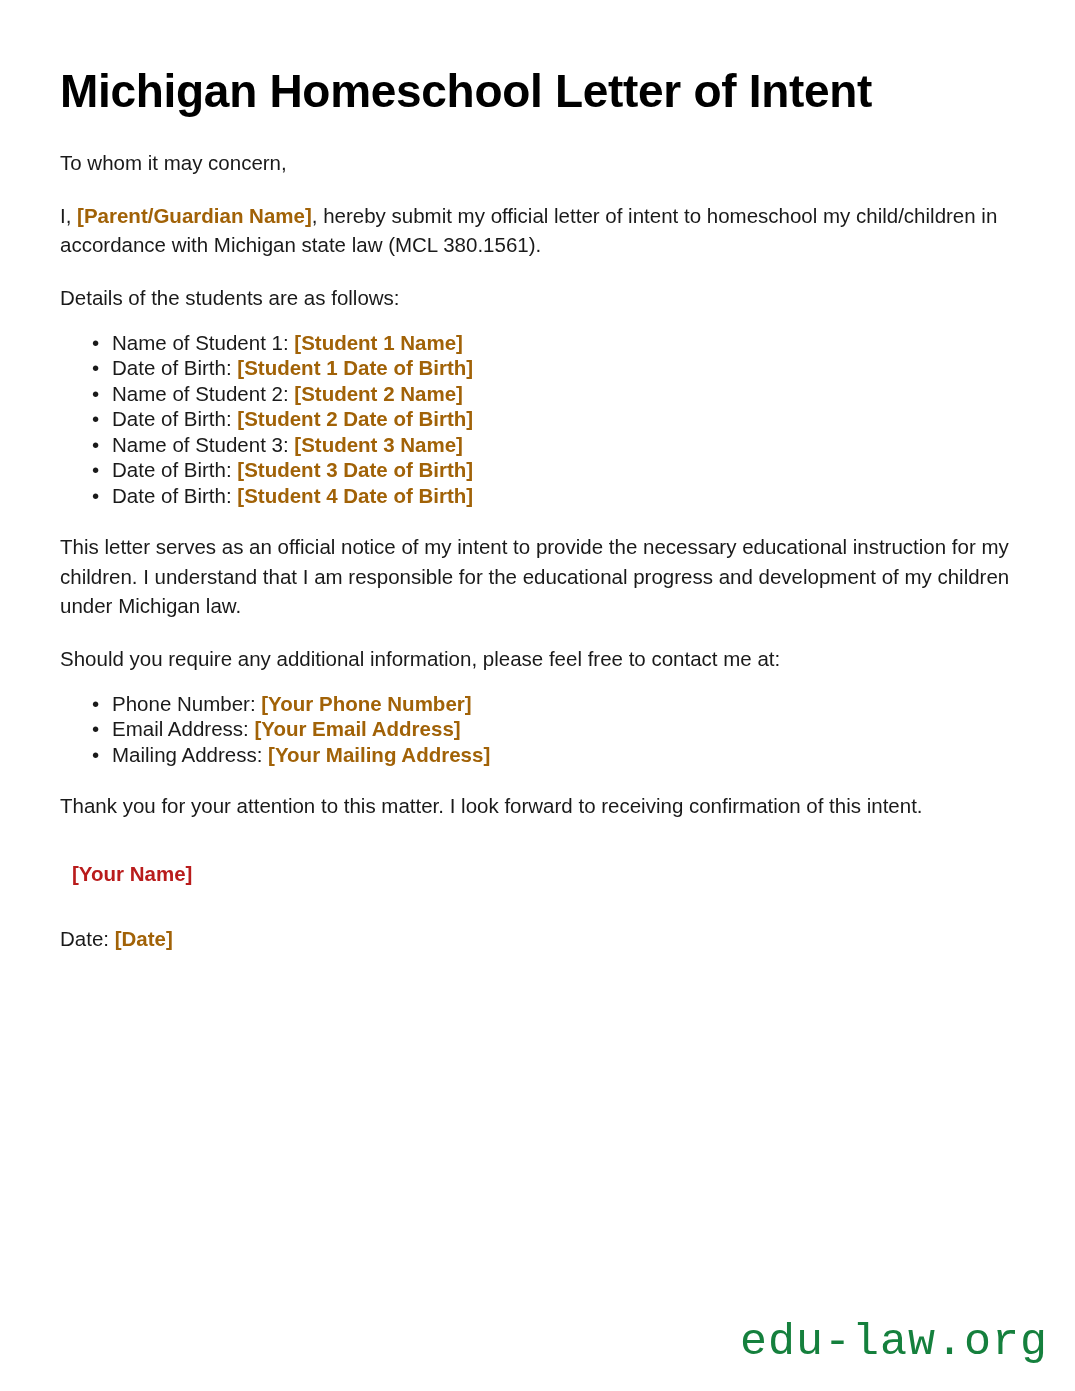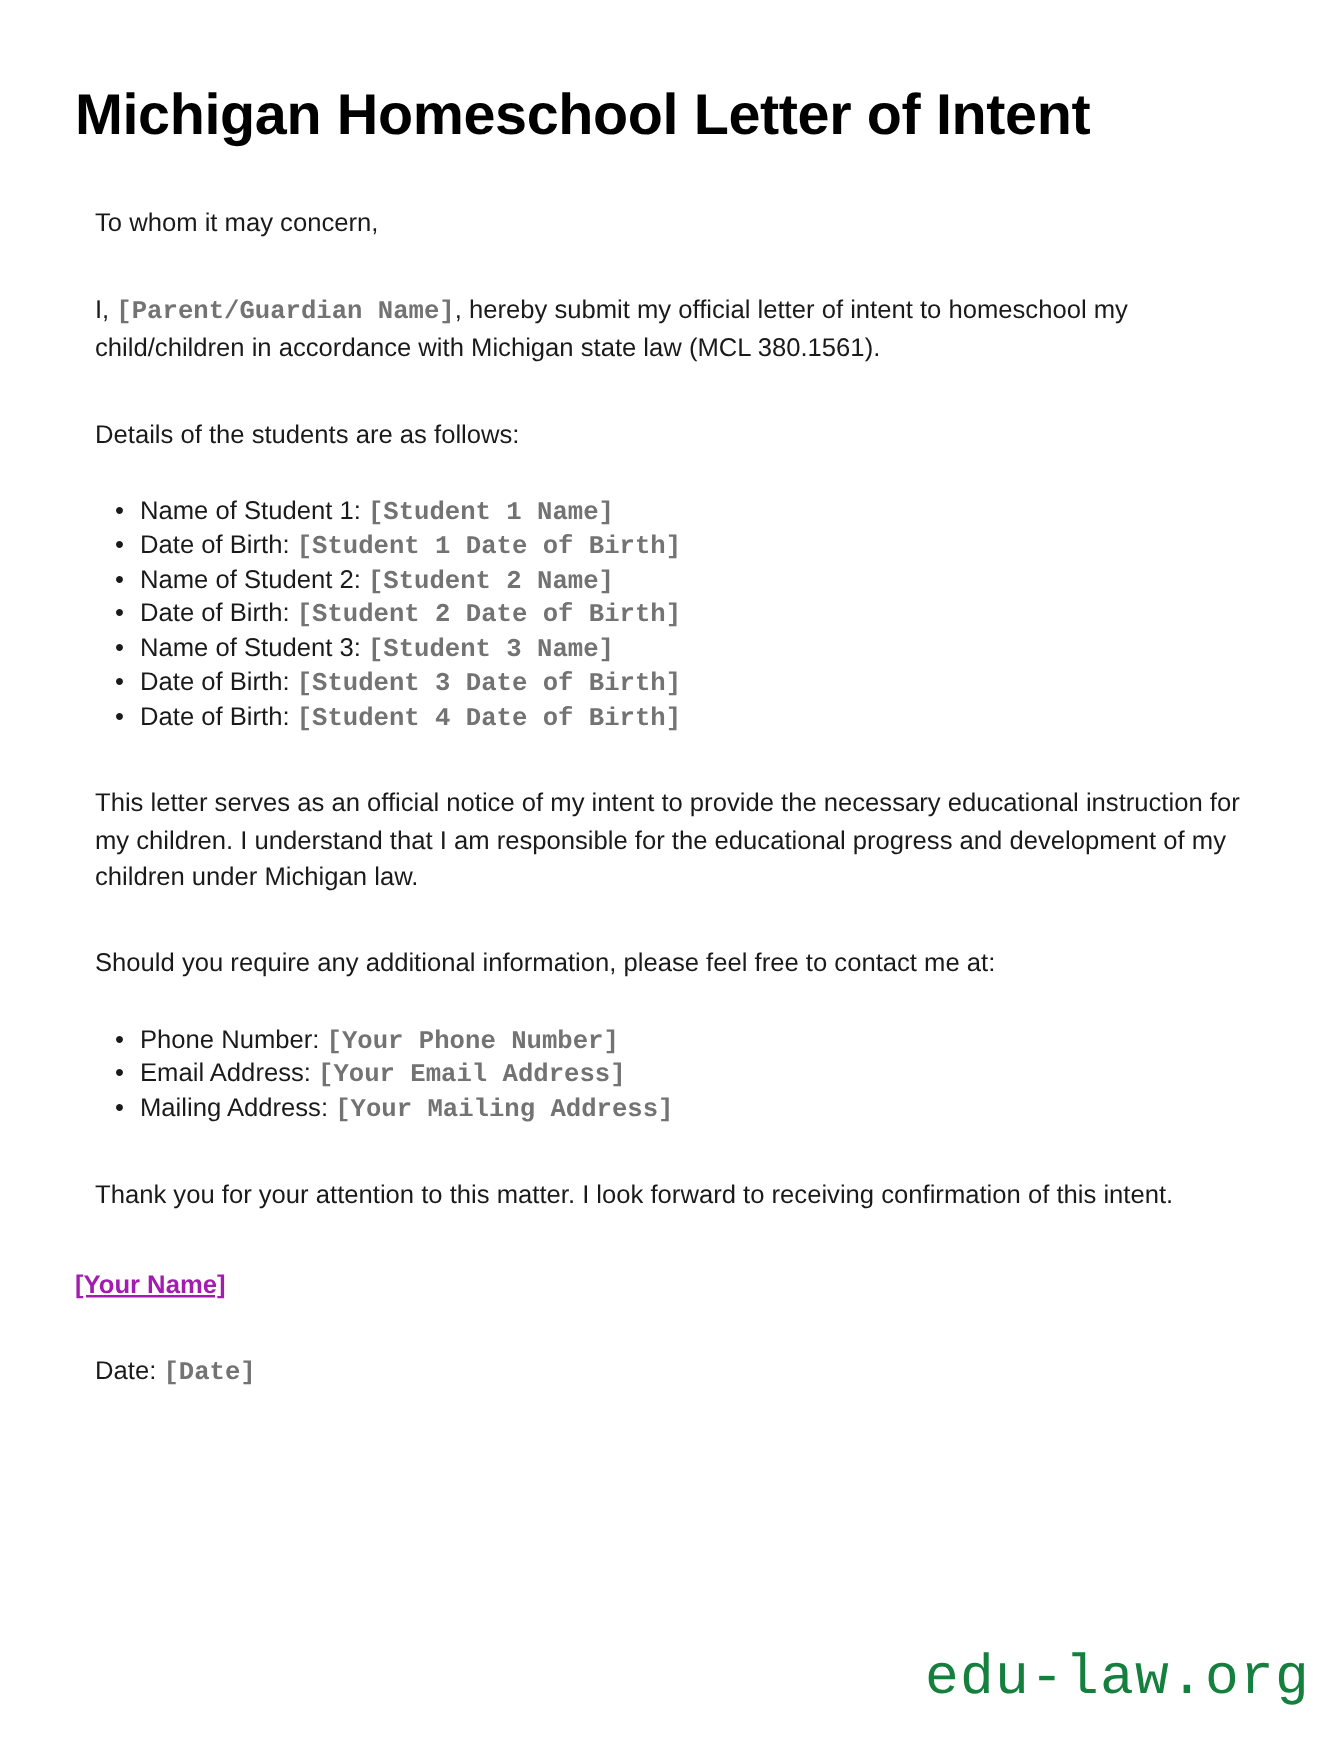--- a/index.html
+++ b/index.html
@@ -30,21 +30,21 @@
     font-weight: bold;
     line-height: 1.12;
     letter-spacing: -0.3px;
     margin: 0;
     padding-top: 66px;
     color: #000000;
   }
   p.para {
     font-size: 20.5px;
     line-height: 1.42;
-    margin: 16px;
+    margin: 0;
     padding-top: 24px;
     color: #1a1a1a;
   }
   p.para.first-para {
     padding-top: 30px;
   }
   ul.doc-list {
     margin: 0;
     padding: 18px 0 0 0;
     list-style: none;
@@ -62,31 +62,29 @@
     content: "\2022";
     position: absolute;
     left: 32px;
     top: 0;
     font-size: 20.5px;
     line-height: 25.5px;
     color: #1a1a1a;
   }
   .ph {
     font-weight: bold;
-    color: #737373;
-    font-family: Liberation Mono, monospace;
+    color: #a16207;
   }
   p.signature-name {
     font-size: 20.5px;
     font-weight: bold;
     line-height: 1.42;
-    margin: 0;
+    margin: 12px;
     padding-top: 26px;
-    color: #a21caf;
-    text-decoration: underline;
+    color: #b91c1c;
   }
   .watermark {
     position: absolute;
     right: 27px;
     bottom: 26px;
     font-family: "Liberation Mono", "DejaVu Sans Mono", monospace;
     font-size: 45px;
     letter-spacing: 1px;
     color: #15803d;
     white-space: nowrap;

